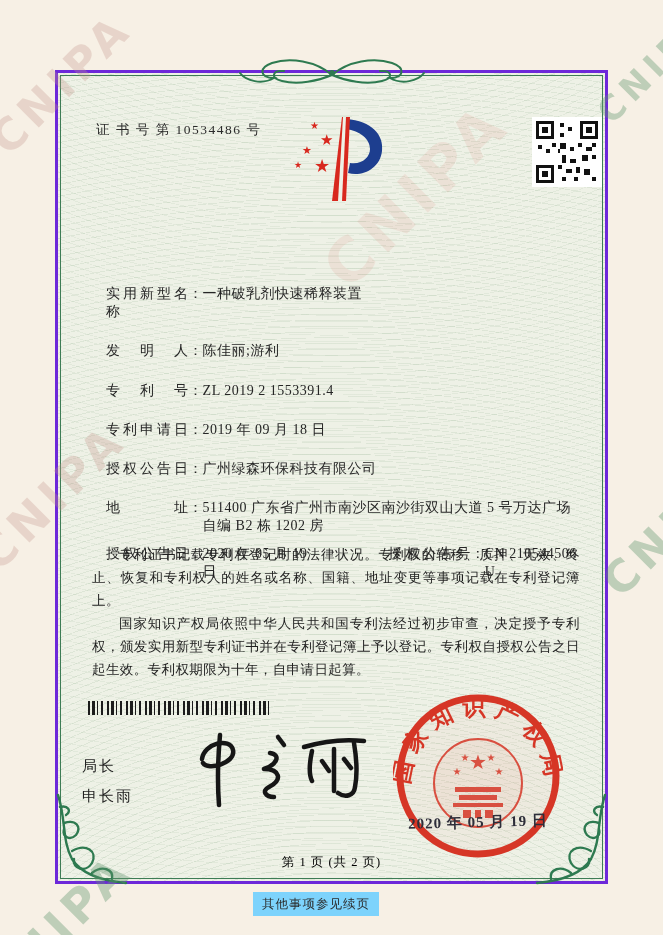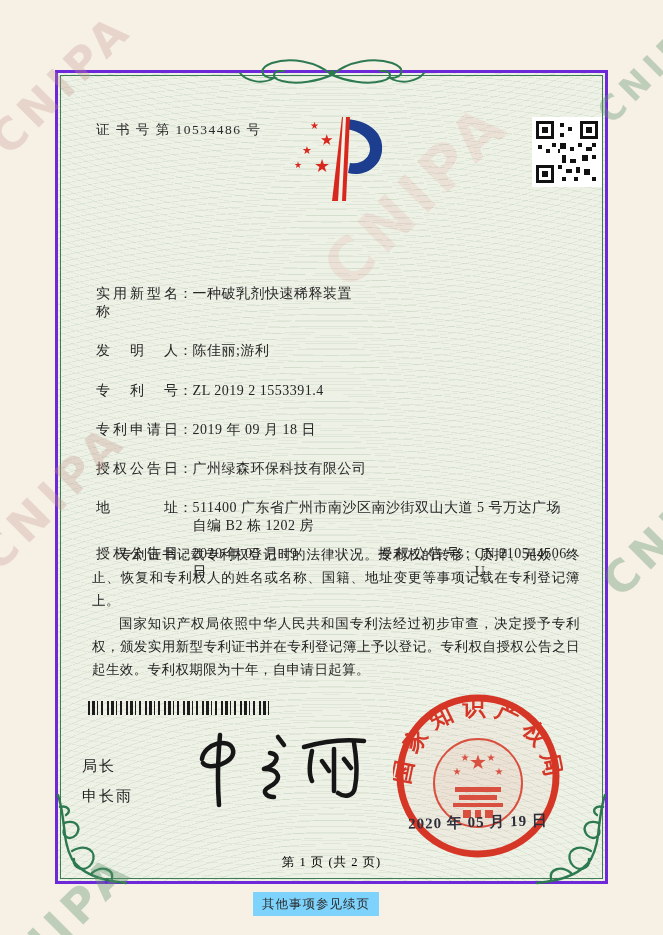--- a/index.html
+++ b/index.html
@@ -54,21 +54,21 @@
   .logo .star{ position:absolute; color:#d8281e; line-height:1; }
   .qr{
     position:absolute; left:474px; top:44px; width:70px; height:70px;
     background:#fff; padding:4px;
   }
   .title{
     position:absolute; left:0; top:128px; width:100%; text-align:center;
     font-size:33px; font-weight:bold; color:#141414; letter-spacing:6px;
   }
   
-  .fields{ position:absolute; left:38px; top:212px; width:482px; font-size:14px; color:#262626; }
+  .fields{ position:absolute; left:48px; top:212px; width:482px; font-size:14px; color:#262626; }
   .frow{ display:flex; margin-bottom:21px; line-height:1.3; }
   .flabel{
     display:inline-block; width:5.9em; text-align:justify; text-align-last:justify;
     flex:none; letter-spacing:.5px;
   }
   .fcolon{ flex:none; }
   .fvalue{ white-space:pre-line; letter-spacing:.5px; }
   .frow-addr{ margin-bottom:9px; }
   .frow-grant{ margin-bottom:0; }
   .grant2{ display:flex; margin-left:64px; }

